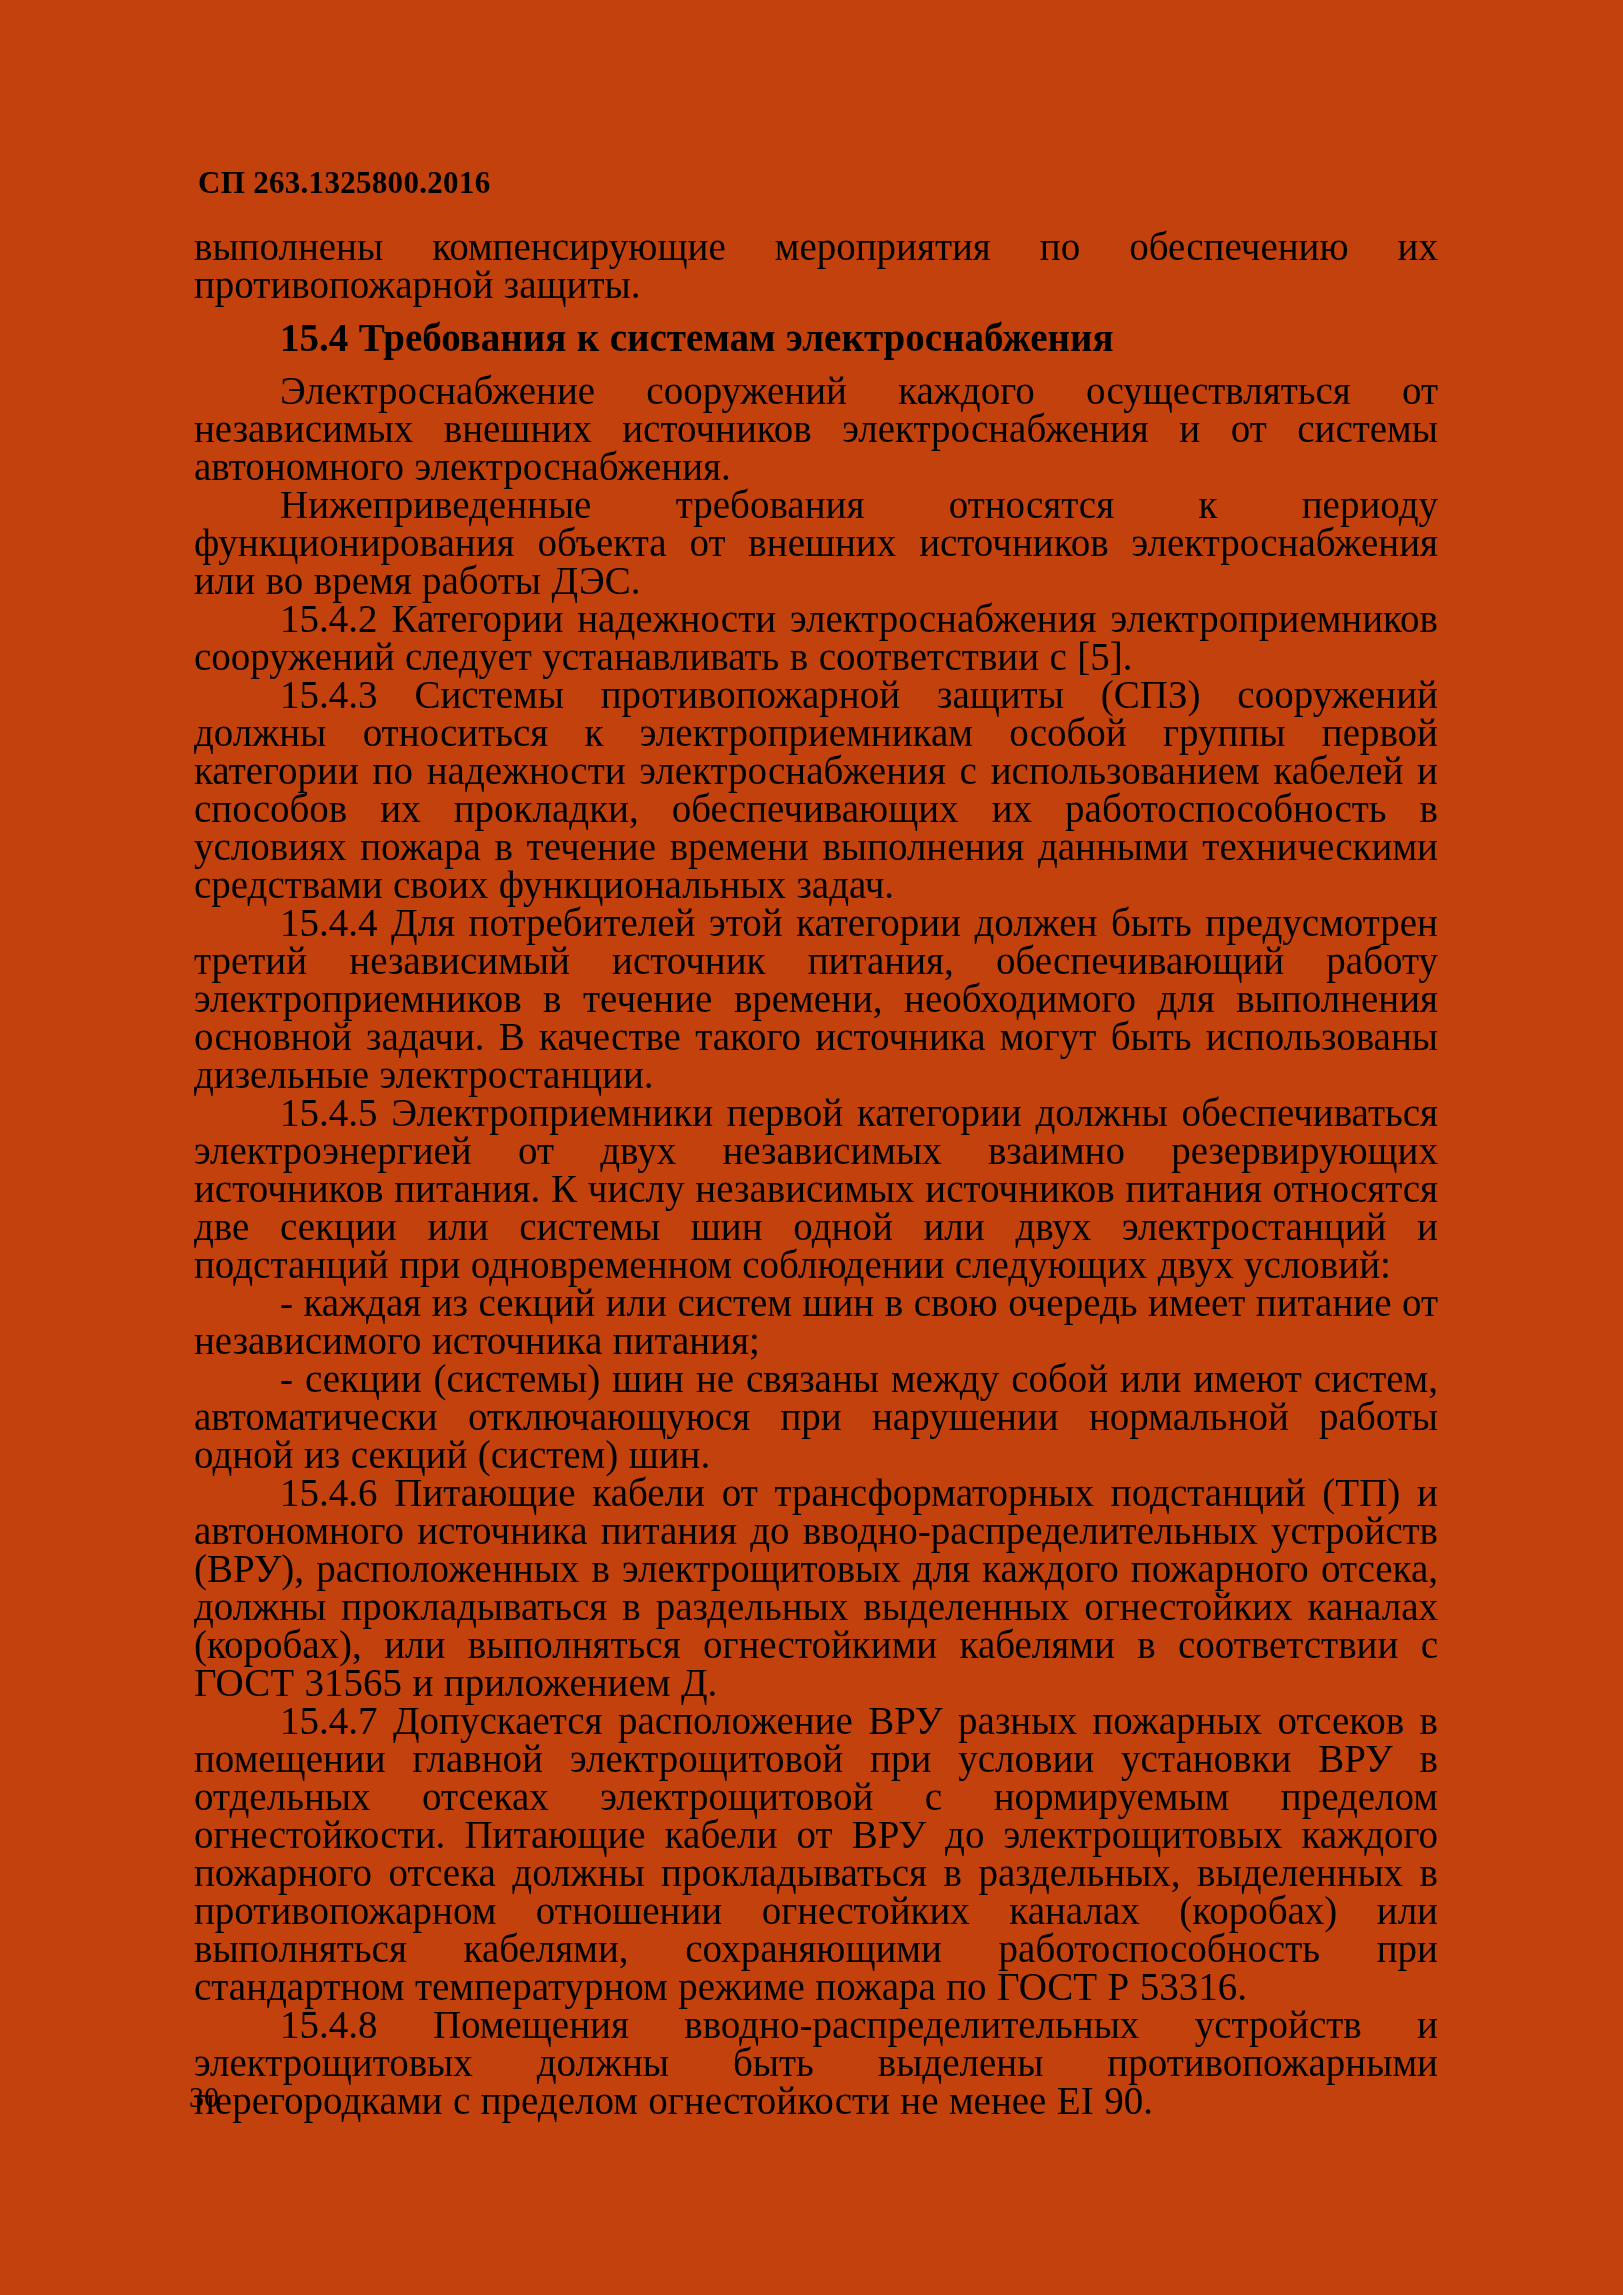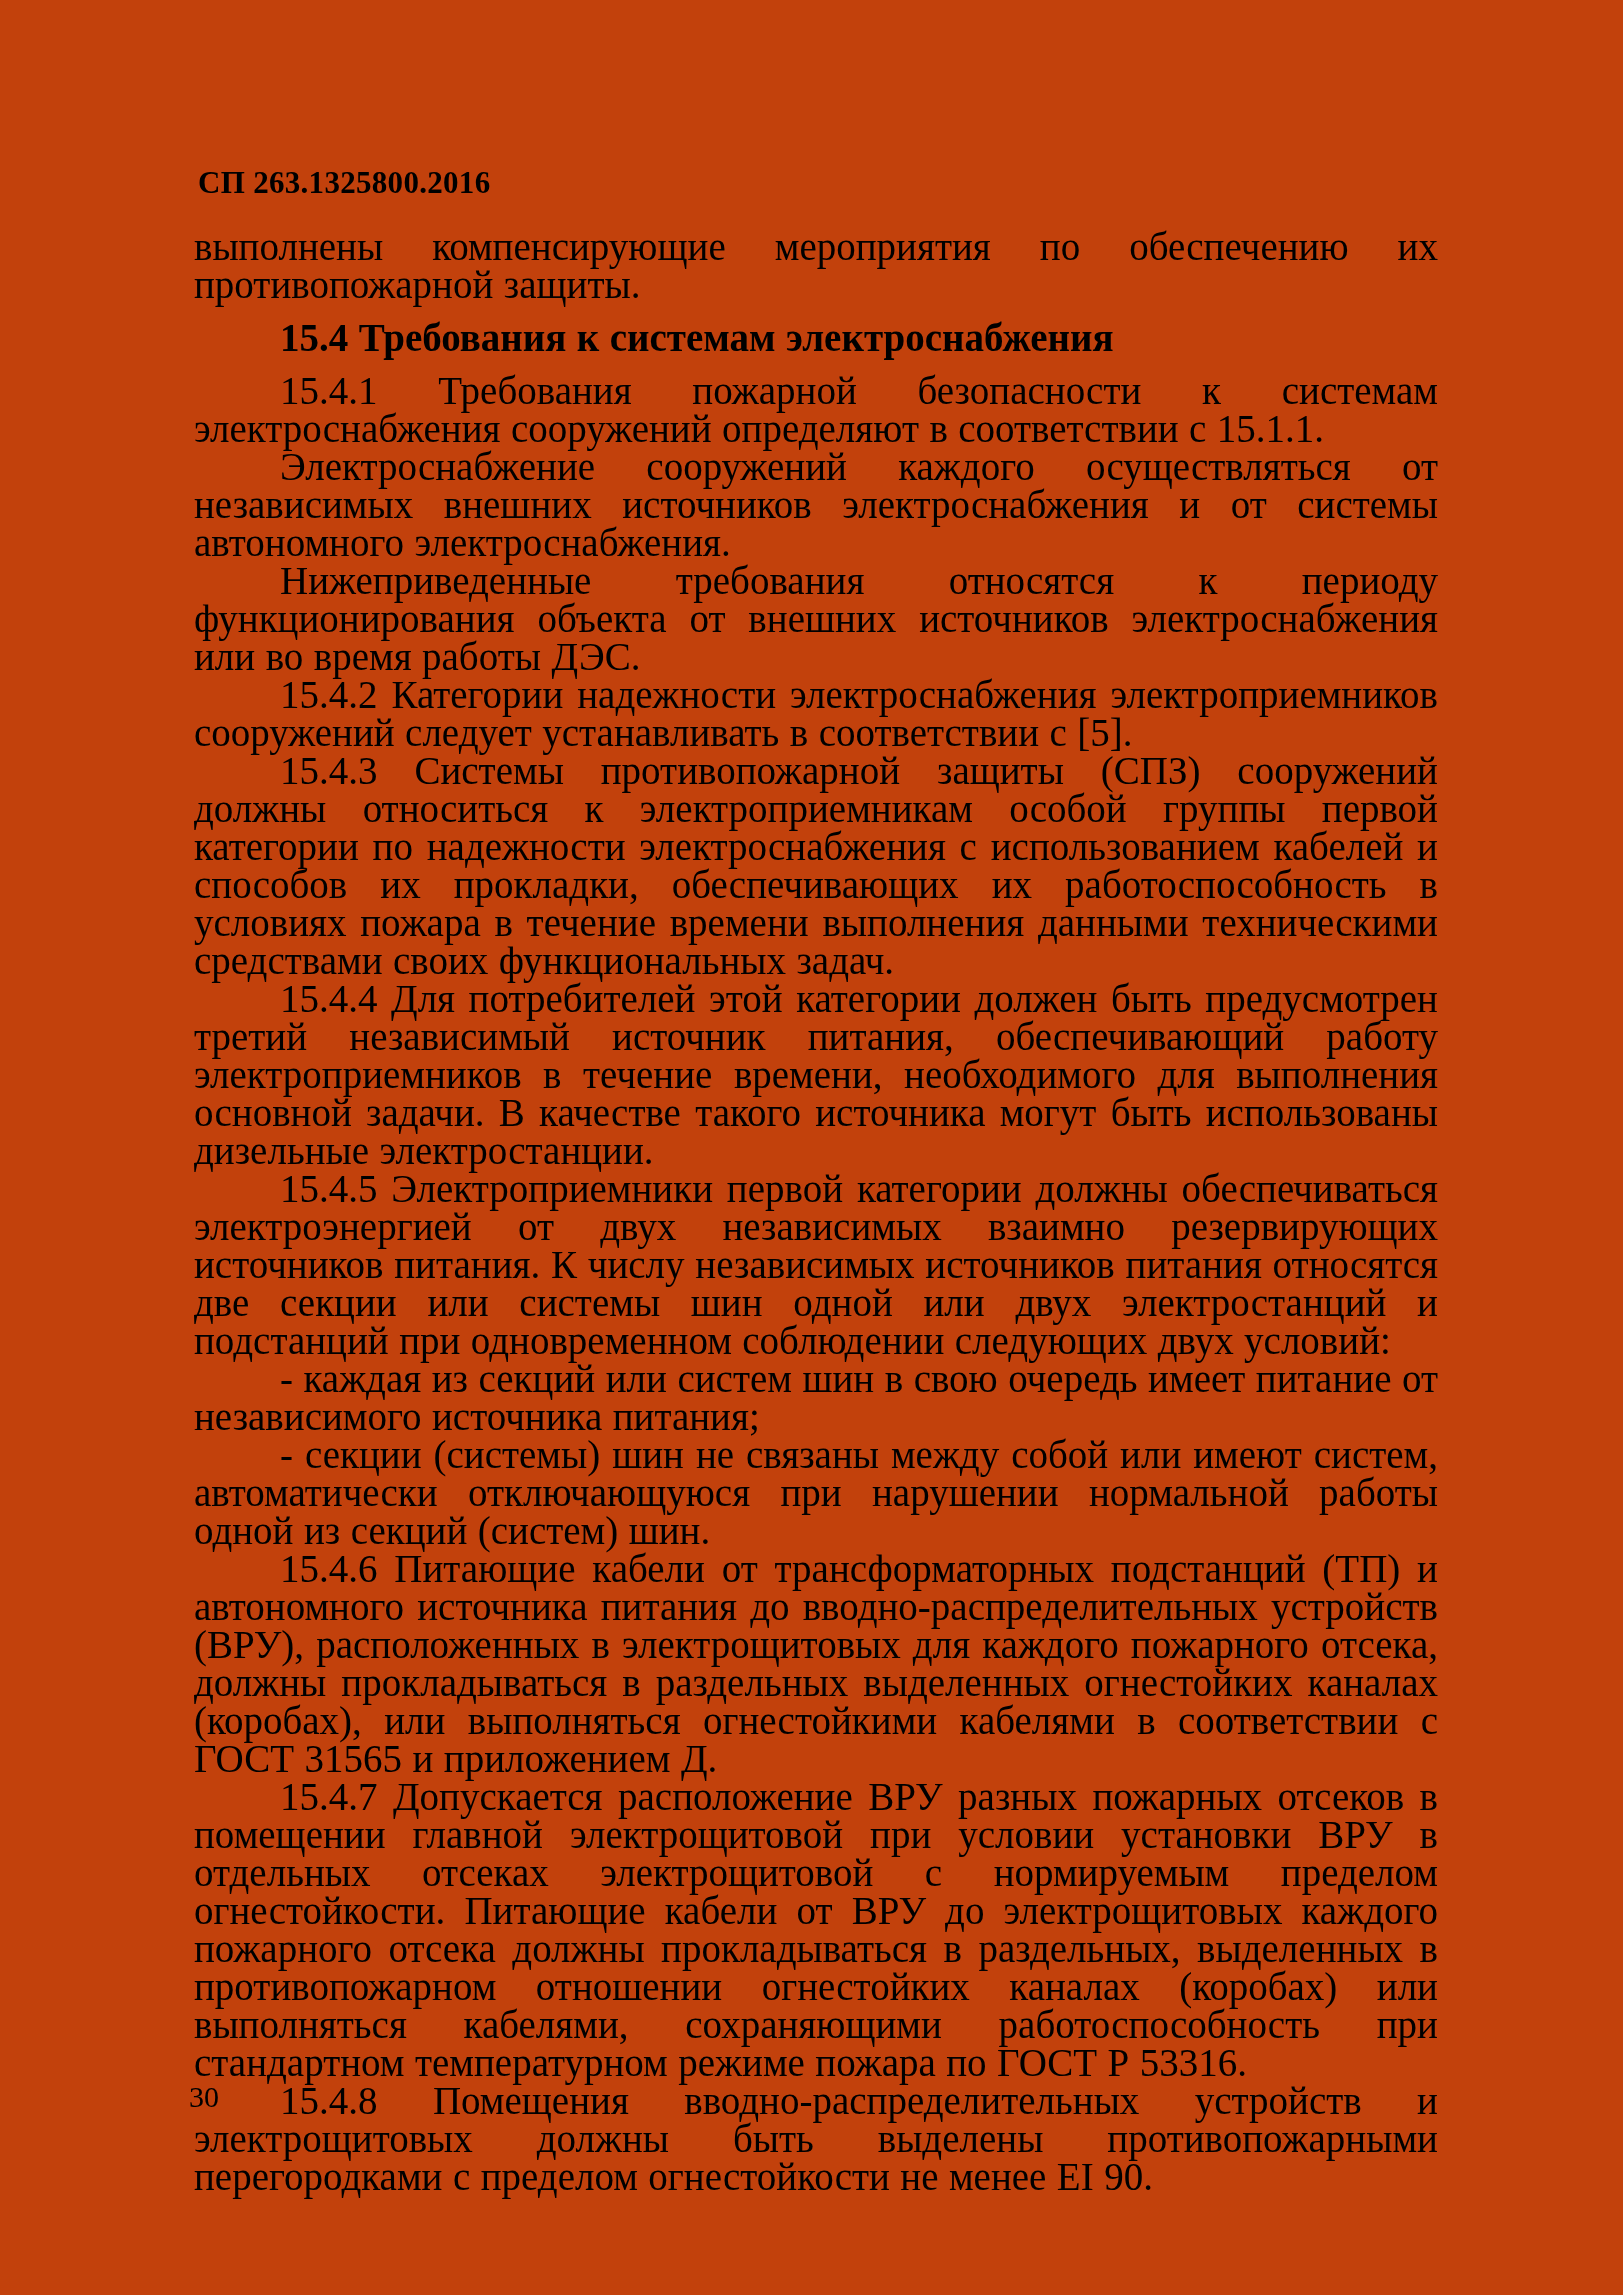--- a/index.html
+++ b/index.html
@@ -62,21 +62,20 @@
 <div class="page">
 
   <div class="doc-code">СП 263.1325800.2016</div>
 
   <div class="text-block">
 
     <p class="para flush">выполнены компенсирующие мероприятия по обеспечению их противопожарной защиты.</p>
 
     <p class="para heading">15.4 Требования к системам электроснабжения</p>
 
-    <p class="para">15.4.1 Требования пожарной безопасности к системам электроснабжения сооружений определяют в соответствии с 15.1.1.</p>
 
     <p class="para">Электроснабжение сооружений каждого осуществляться от независимых внешних источников электроснабжения и от системы автономного электроснабжения.</p>
 
     <p class="para">Нижеприведенные требования относятся к периоду функционирования объекта от внешних источников электроснабжения или во время работы ДЭС.</p>
 
 
     <p class="para">15.4.2 Категории надежности электроснабжения электроприемников сооружений следует устанавливать в соответствии с [5].</p>
 
     <p class="para">15.4.3 Системы противопожарной защиты (СПЗ) сооружений должны относиться к электроприемникам особой группы первой категории по надежности электроснабжения с использованием кабелей и способов их прокладки, обеспечивающих их работоспособность в условиях пожара в течение времени выполнения данными техническими средствами своих функциональных задач.</p>
 

